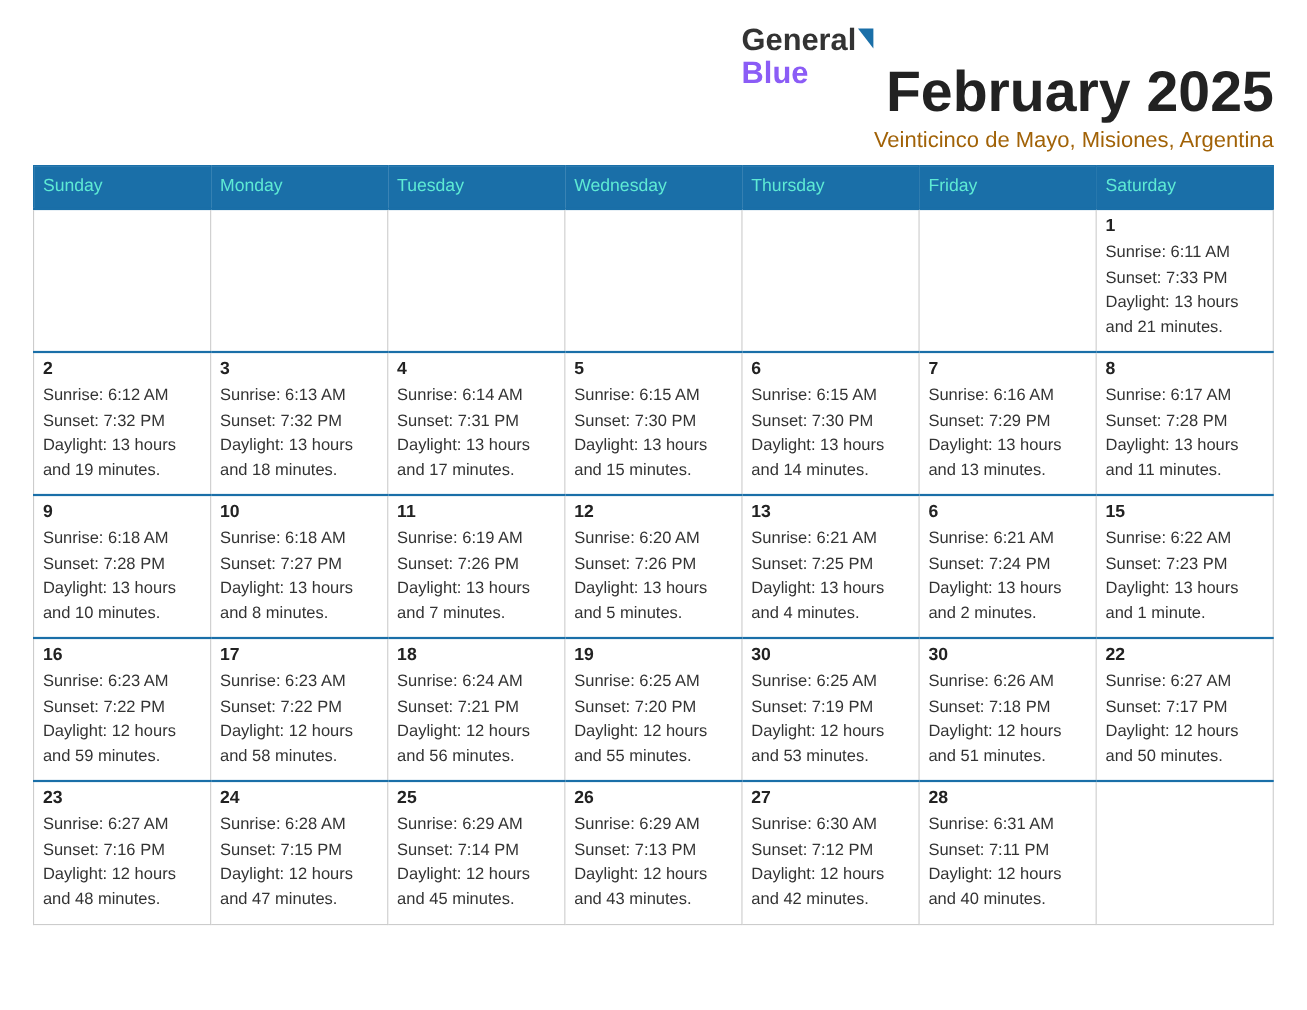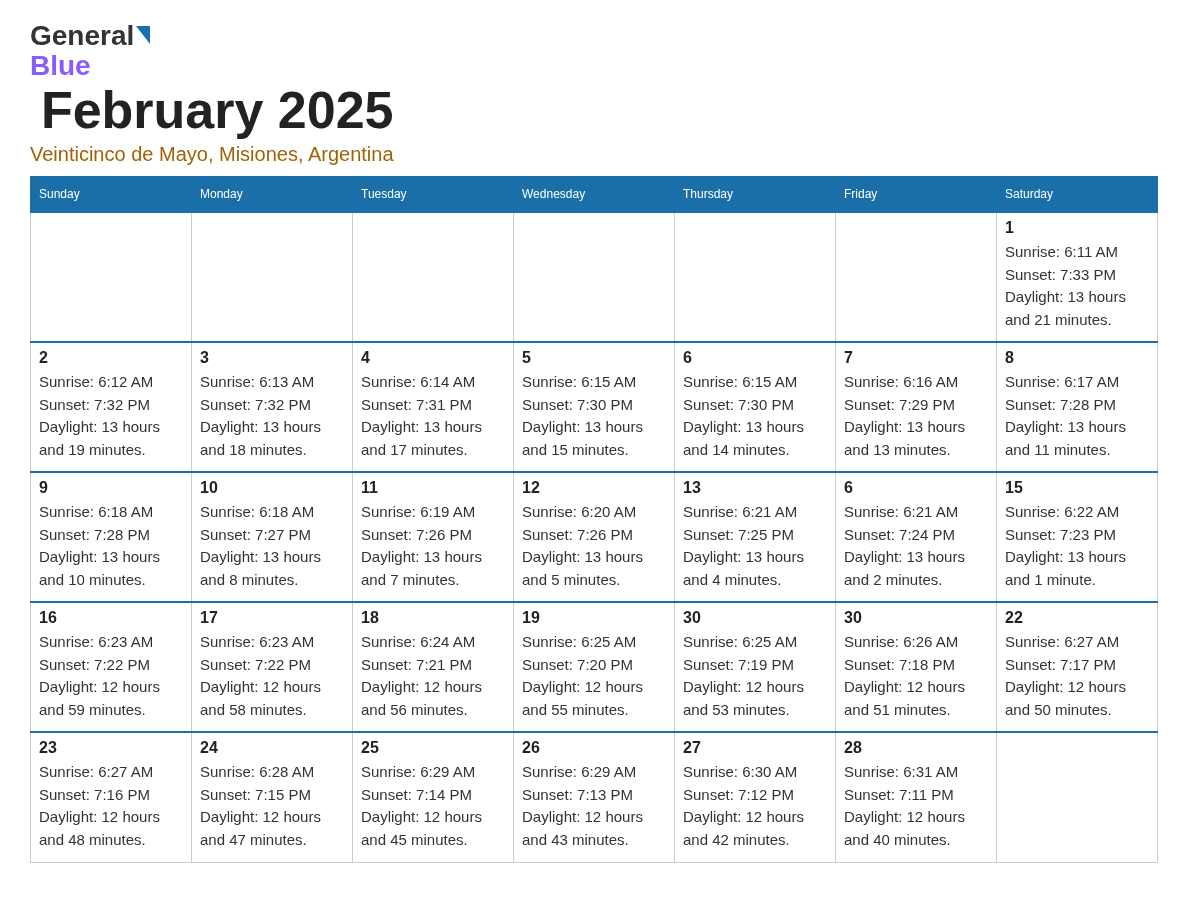--- a/index.html
+++ b/index.html
@@ -5,24 +5,23 @@
     * { margin: 0; padding: 0; box-sizing: border-box; }
     body {
       font-family: Arial, sans-serif;
       background: #fff;
       width: 1188px;
       min-height: 918px;
       padding: 20px 30px;
     }
     .header {
       display: flex;
-      justify-content: center;
+      justify-content: flex-end;
       align-items: flex-start;
       margin-bottom: 10px;
-      flex-direction: column;
     }
     .logo {
       display: flex;
       flex-direction: column;
       align-items: flex-start;
     }
     .logo-general {
       font-size: 28px;
       font-weight: bold;
       color: #333;
@@ -39,43 +38,44 @@
       margin-bottom: 2px;
     }
     .logo-blue {
       font-size: 28px;
       font-weight: bold;
       color: #8b5cf6;
       margin-top: -2px;
     }
     .title-section {
       text-align: right;
+      margin-top: 36px;
     }
     .month-title {
       font-size: 52px;
       font-weight: bold;
       color: #222;
       line-height: 1.1;
     }
     .subtitle {
       font-size: 20px;
       color: #a16207;
       margin-top: 4px;
     }
     .calendar {
       width: 100%;
       border-collapse: collapse;
       margin-top: 10px;
     }
     .calendar th {
       background-color: #1a6fa8;
-      color: #ffffff;
+      color: #5eead4;
       padding: 10px 8px;
       text-align: left;
-      font-size: 12px;
+      font-size: 16px;
       font-weight: normal;
       border: 1px solid #1a6fa8;
     }
     .calendar td {
       vertical-align: top;
       border: 1px solid #ccc;
       padding: 6px 8px;
       width: 14.28%;
       min-height: 110px;
       height: 130px;

